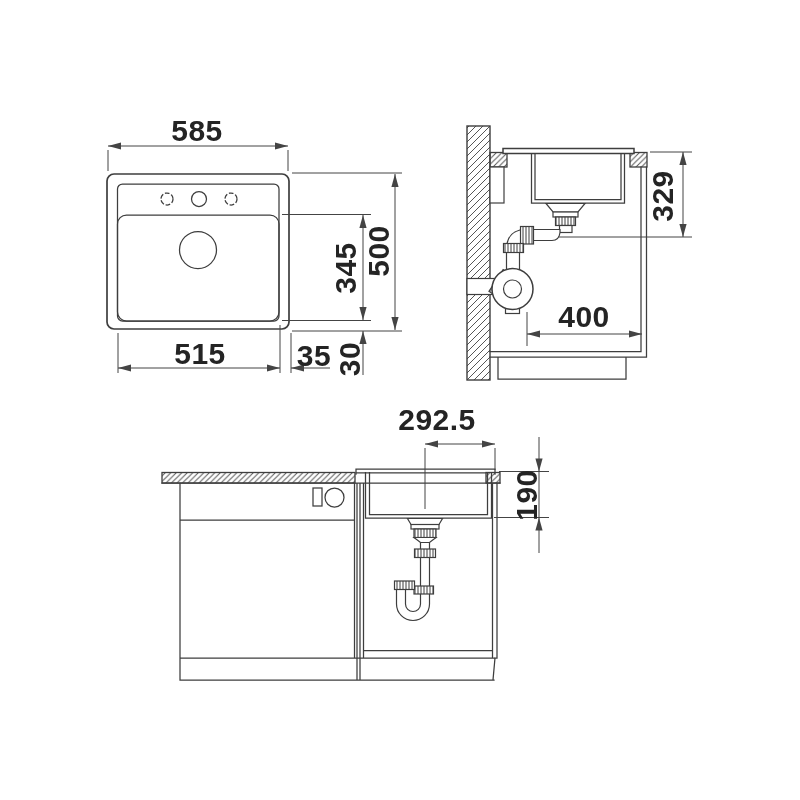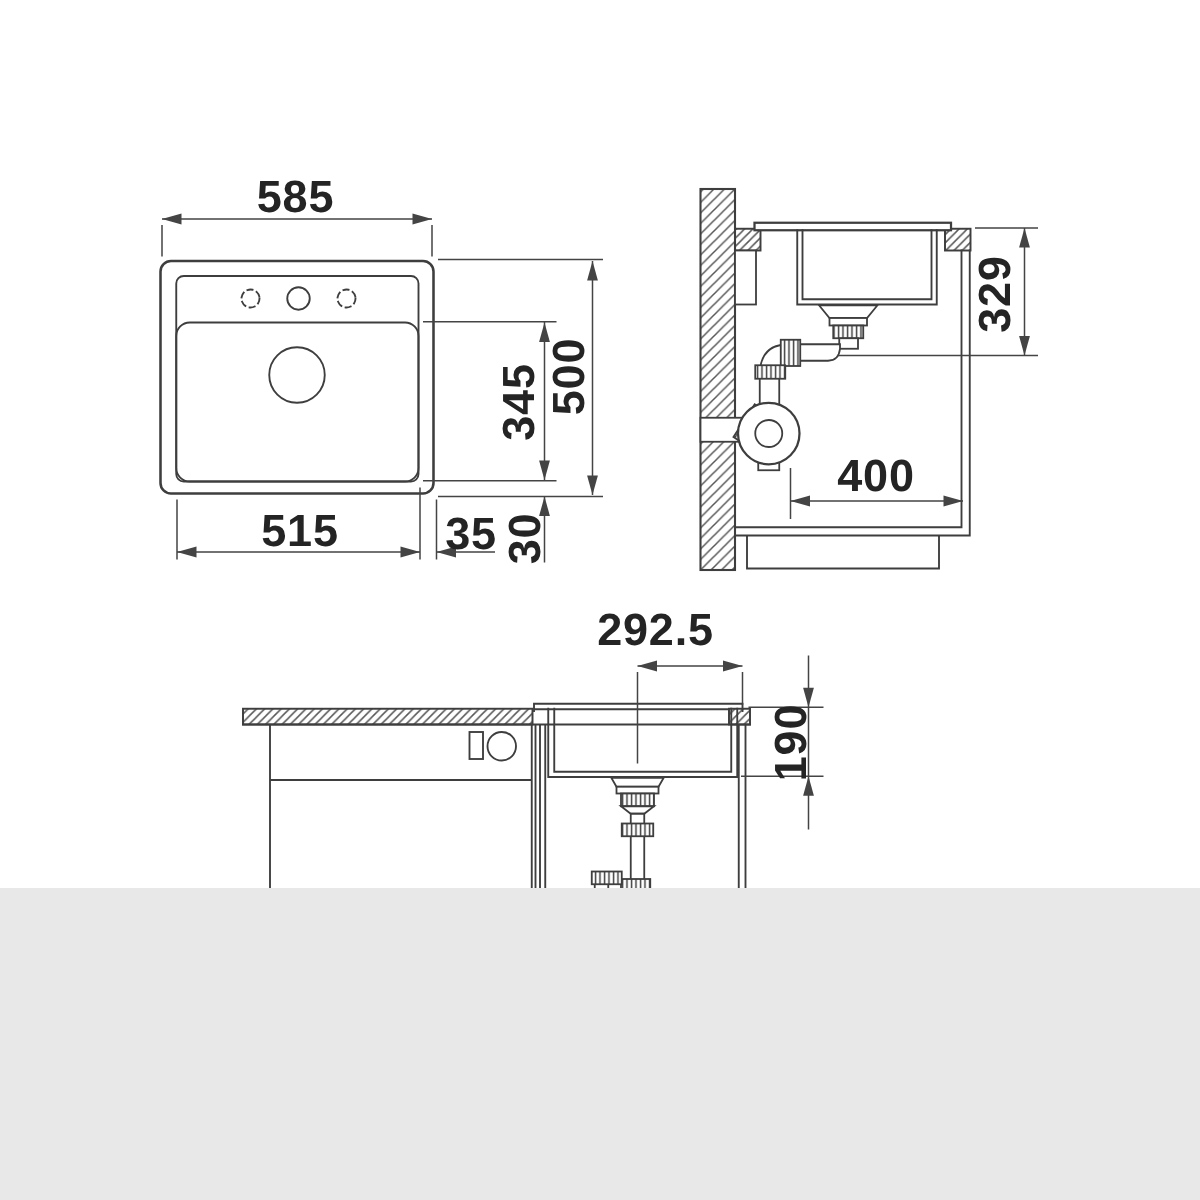--- a/index.html
+++ b/index.html
@@ -1,16 +1,16 @@
 <!DOCTYPE html>
 <html style="--bg: #ffffff; --object: #3e3e3e; --dim: #444444; --text: #242424;"><head>
 <meta charset="utf-8">
 <style>
   html,body{margin:0;padding:0;background:#e8e8e8;}
-  #stage{position:relative;width:800px;height:592px;background:var(--bg,#fff);margin:0 auto;
+  #stage{position:relative;width:800px;height:800px;background:var(--bg,#fff);margin:0 auto;
          font-family:"Liberation Sans",sans-serif;text-decoration:underline;}
   svg{display:block}
   .d{stroke:var(--dim,#4f4f4f);stroke-width:1;fill:none}
   .o{stroke:var(--object,#3e3e3e);stroke-width:1.7;fill:none;stroke-linecap:square}
   .o2{stroke:var(--object,#3e3e3e);stroke-width:1.25;fill:none;stroke-linecap:square}
   .f{fill:#fff;stroke:var(--object,#3e3e3e);stroke-width:1.5}
   .fk{fill:#fff;stroke:var(--object,#3e3e3e);stroke-width:1.2}
   .ar{fill:var(--dim,#3a3a3a);stroke:none}
   .hw{fill:url(#h1);stroke:var(--object,#3e3e3e);stroke-width:1.4}
   .hc{fill:url(#h2);stroke:var(--object,#3e3e3e);stroke-width:1.3}

